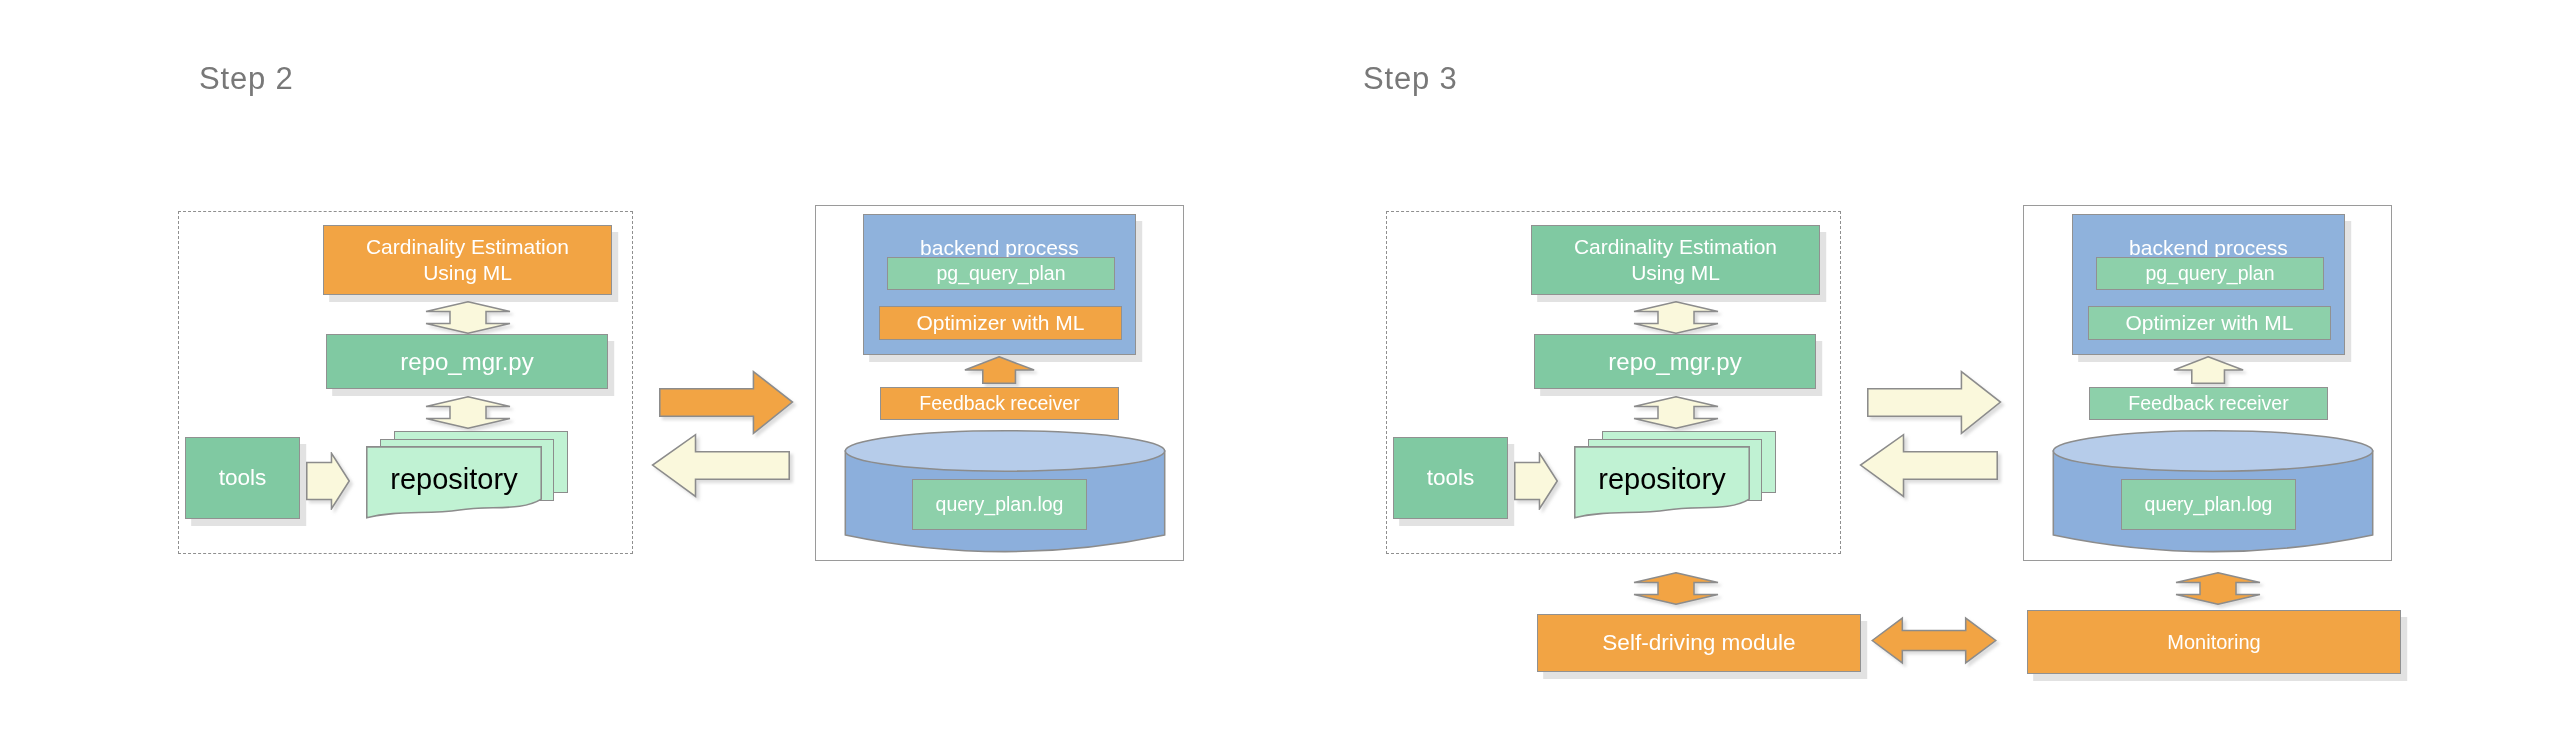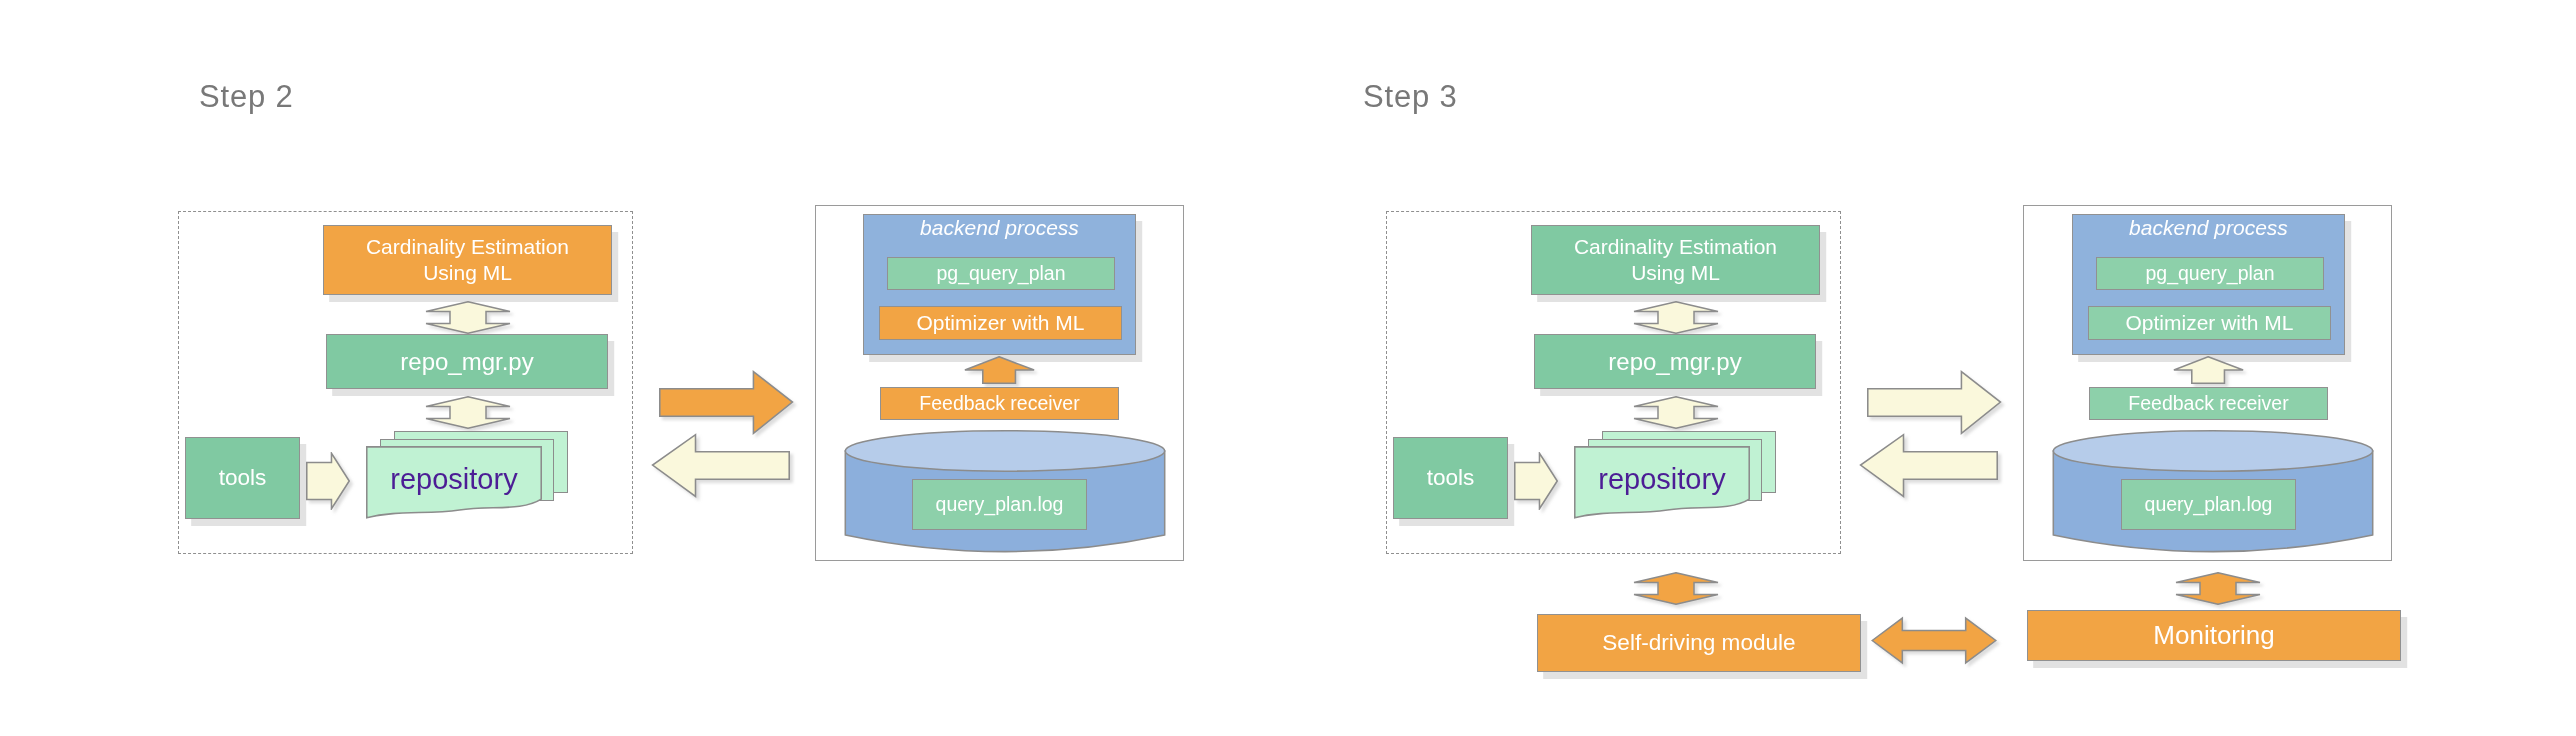--- a/index.html
+++ b/index.html
@@ -1,33 +1,33 @@
 <!DOCTYPE html>
 <html style="font-size:12.5px"><head>
 <meta charset="utf-8">
 <style>
   html,body{margin:0;padding:0;background:#ffffff;}
   .canvas{position:relative;width:2576px;height:736px;background:#ffffff;overflow:hidden;
           font-family:"Liberation Sans", sans-serif;}
-  .step-label{position:absolute;font-size:31px;color:#787878;letter-spacing:0.8px;margin-top:18px;}
+  .step-label{position:absolute;font-size:31px;color:#787878;letter-spacing:0.8px;}
   .dotted-panel{position:absolute;border:1.6px dashed #8f8f8f;box-sizing:border-box;background:transparent;}
   .box{position:absolute;display:flex;align-items:center;justify-content:center;text-align:center;
        color:#ffffff;border:1.6px solid #919191;box-sizing:border-box;line-height:1.25;
        box-shadow:6.2px 7px 0 rgba(150,150,150,0.28);}
   .box.flat{box-shadow:none;}
   .orange{background:#F2A444;}
   .green{background:#80C9A2;}
   .green-inner{background:#8DD0AA;}
   .blue-box{background:#8FB2DC;}
   .pale-doc{position:absolute;background:#C0F2D3;border:1.6px solid #8c8c8c;box-sizing:border-box;}
   .outer-frame{position:absolute;background:#ffffff;border:1.6px solid #9a9a9a;box-sizing:border-box;}
   .arrow{position:absolute;filter:drop-shadow(3.1px 3.9px 1.6px rgba(120,120,120,0.25));}
   .doc-label{position:absolute;display:flex;align-items:center;justify-content:center;
-             color:#4c1d95;font-size:29px;}
-  .blue-title{position:absolute;width:100%;text-align:center;color:#ffffff;font-size:21px;top:0;left:0;font-style:italic;}
+             color:#000000;font-size:29px;}
+  .blue-title{position:absolute;width:100%;text-align:center;color:#ffffff;font-size:21px;top:20px;left:0;}
   svg{display:block;}
 </style>
 </head>
 <body>
 
 <div class="canvas">
 
   <div class="step-label" style="left:199px;top:61px">Step 2</div>
 
   <div class="dotted-panel" style="left:178px;top:211px;width:455px;height:343px"></div>
@@ -214,18 +214,18 @@
   <div class="box orange" style="left:1537px;top:614px;width:324px;height:58px;font-size:22.6px">
     <span>Self-driving module</span>
   </div>
 
   <div class="arrow" style="left:1871px;top:615px">
     <svg width="126" height="51" viewBox="0 0 162 66">
       <polygon points="1,33 40,4 40,20 122,20 122,4 161,33 122,62 122,46 40,46 40,62" fill="#F2A444" stroke="#8c8c8c" stroke-width="2"></polygon>
     </svg>
   </div>
 
-  <div class="box orange" style="left:2027px;top:610px;width:374px;height:51px;font-size:26px">
+  <div class="box orange" style="left:2027px;top:610px;width:374px;height:64px;font-size:20px">
     <span>Monitoring</span>
   </div>
 
 </div>
 
 
 </body></html>

